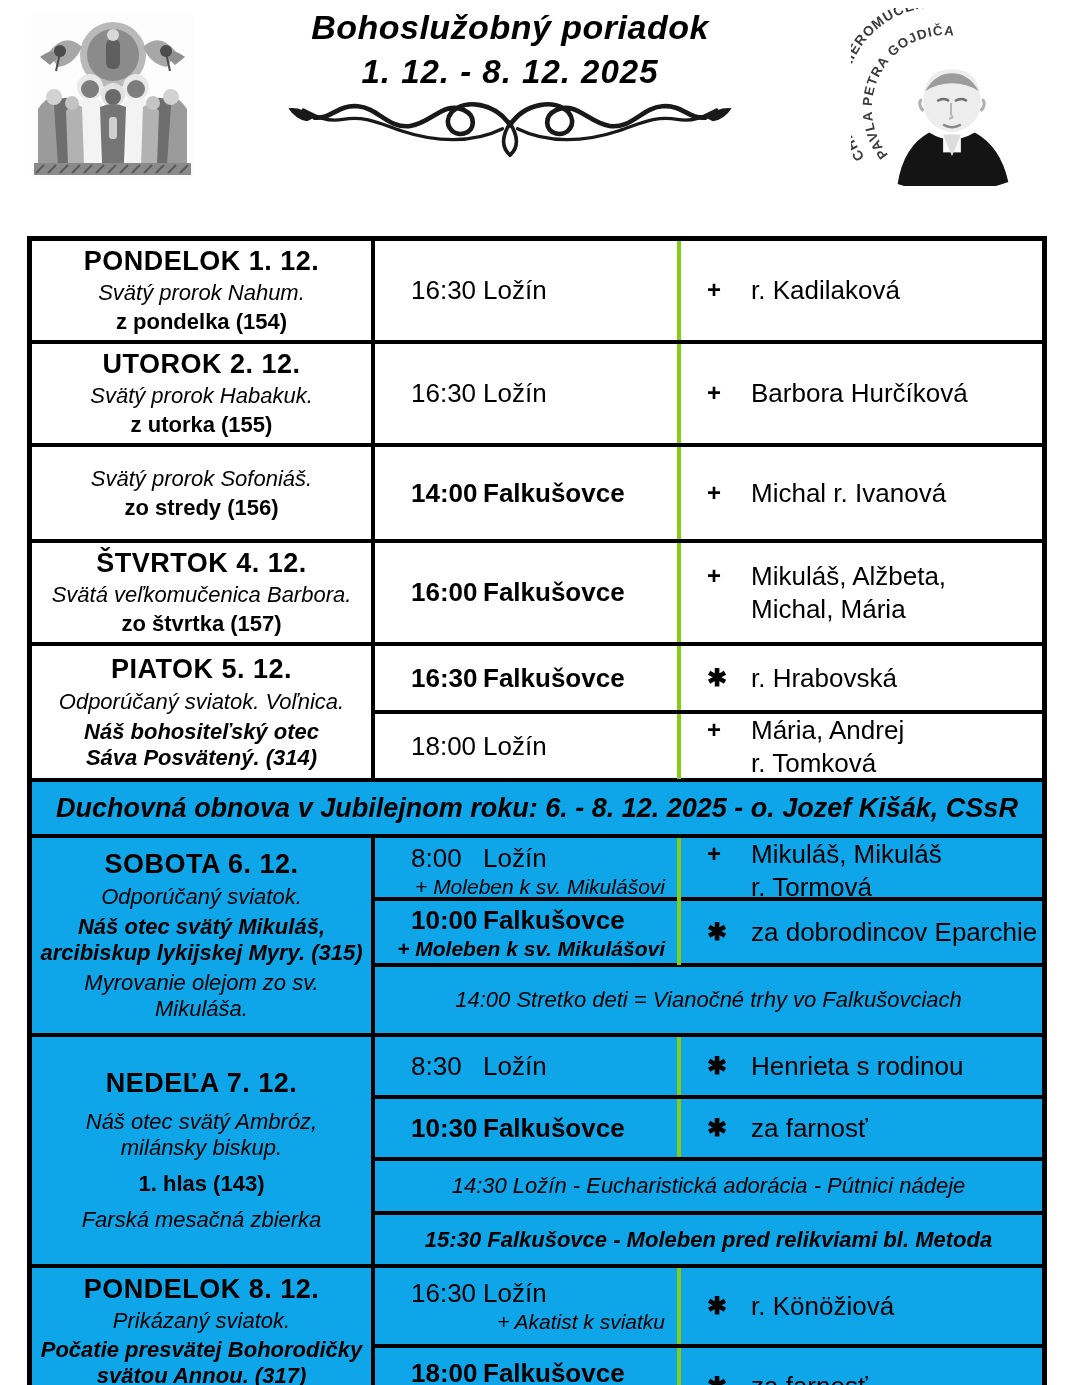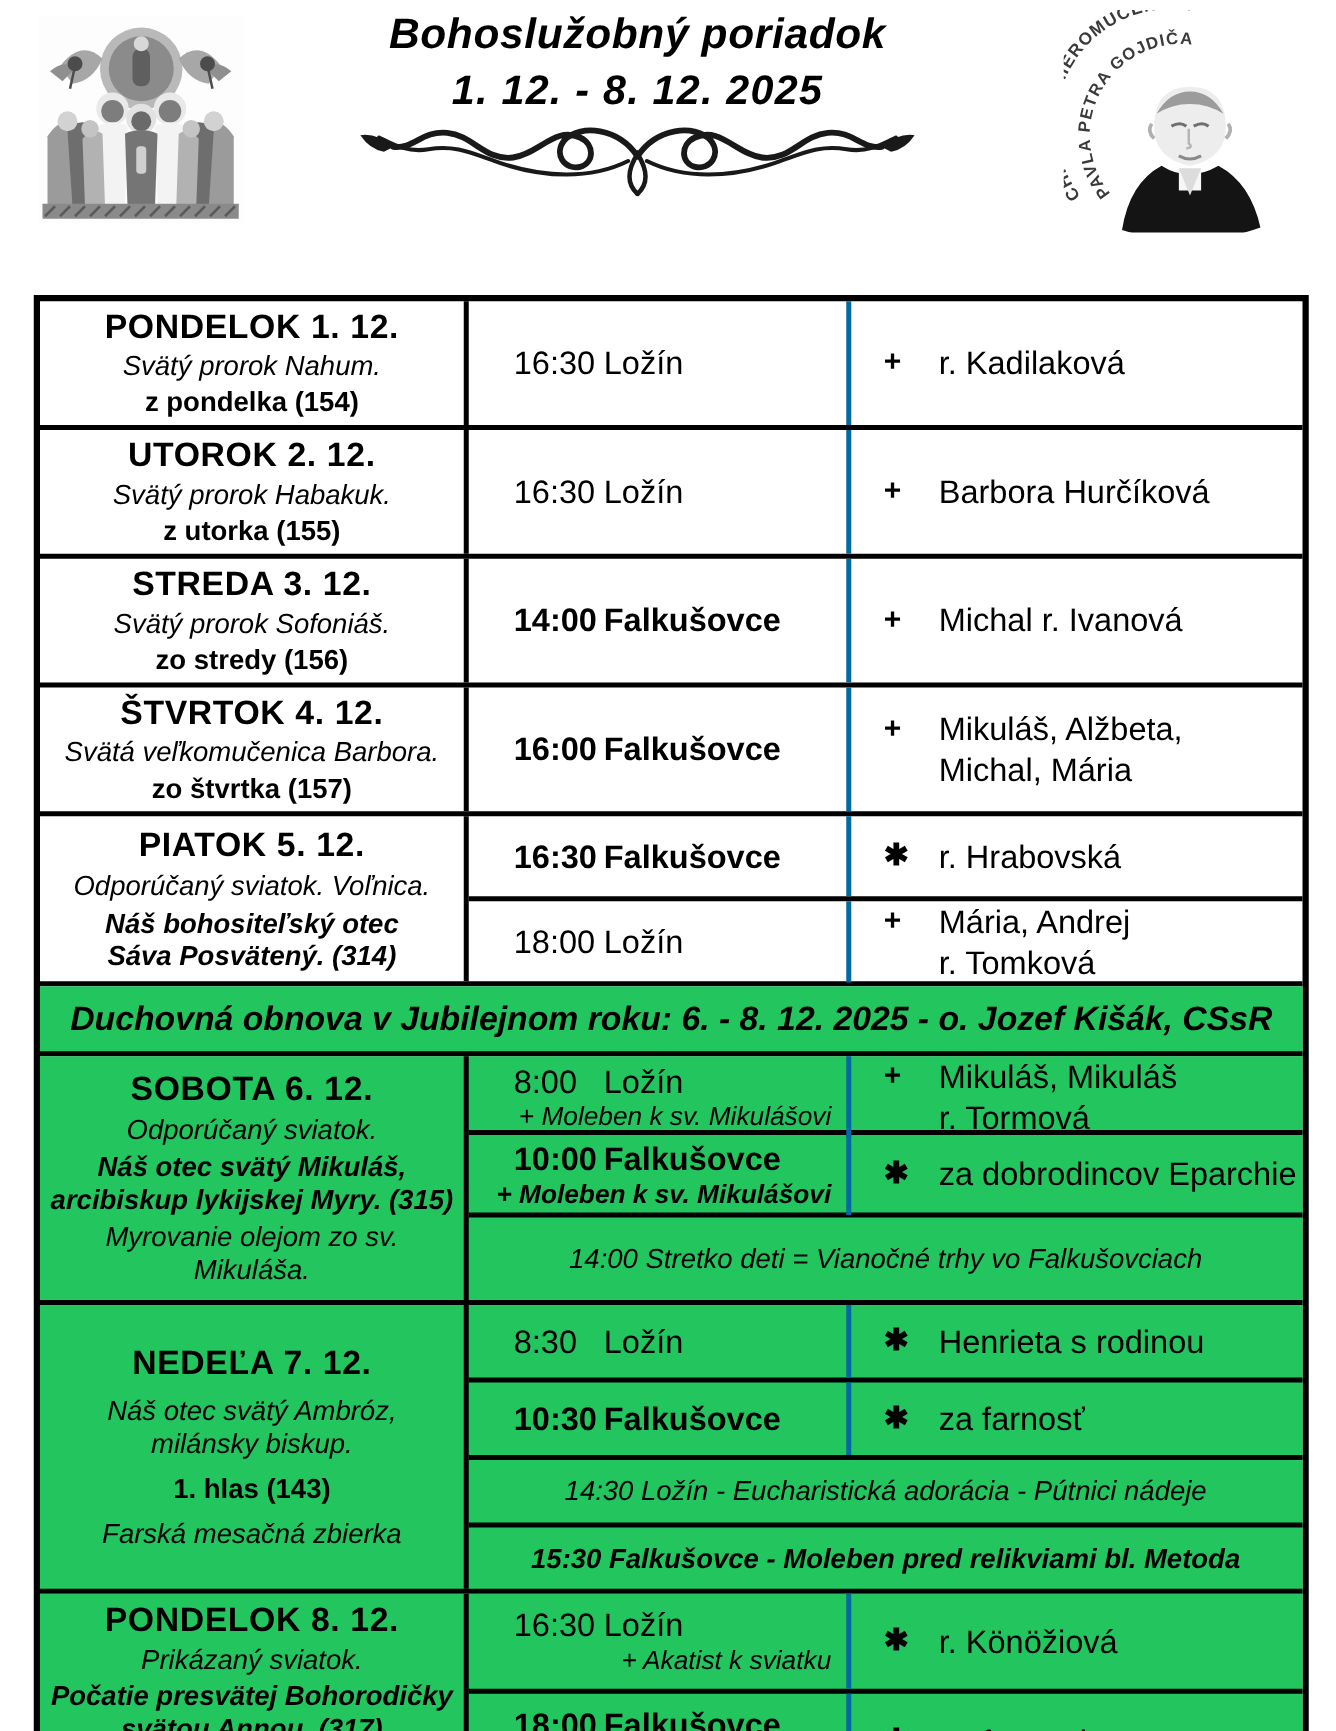--- a/index.html
+++ b/index.html
@@ -19,33 +19,33 @@
   .row:last-child{border-bottom:none;}
   .day{display:grid;grid-template-columns:343px 1fr;}
   .daycell{border-right:4px solid #000;display:flex;flex-direction:column;justify-content:center;align-items:center;text-align:center;padding:5px 6px;row-gap:3px;}
   .dt{font-size:27px;font-weight:bold;letter-spacing:.5px;}
   .it{font-style:italic;font-size:22px;}
   .bd{font-weight:bold;font-size:22px;}
   .bi{font-weight:bold;font-style:italic;font-size:22px;}
   .svcs{display:flex;flex-direction:column;}
   .svc{display:grid;grid-template-columns:306px 1fr;flex:1;border-bottom:4px solid #000;}
   .svc:last-child,.svcs .frow:last-child{border-bottom:none;}
-  .mid{border-right:4px solid #0369a1;display:flex;flex-direction:column;justify-content:center;padding:4px 6px 4px 0;}
+  .mid{border-right:4px solid #84cc16;display:flex;flex-direction:column;justify-content:center;padding:4px 6px 4px 0;}
   .tp{padding-left:36px;font-size:26px;}
   .time{display:inline-block;min-width:72px;}
   .pb .tp{font-weight:bold;}
   .extra{font-size:21px;font-style:italic;text-align:right;padding-right:6px;margin-top:1px;}
   .pb .extra{font-weight:bold;}
   .rightc{display:flex;align-items:center;padding-left:26px;}
   .intent{display:flex;align-items:flex-start;column-gap:22px;font-size:26px;line-height:1.25;}
   .sym{font-size:24px;font-weight:bold;min-width:22px;padding-top:1px;}
   .frow{border-bottom:4px solid #000;display:flex;align-items:center;justify-content:center;text-align:center;font-size:22px;font-style:italic;padding:4px 8px;flex:1;}
   .frow.bi2{font-weight:bold;}
   .banner{display:flex;align-items:center;justify-content:center;text-align:center;font-size:27px;font-weight:bold;font-style:italic;min-height:48px;padding:2px 10px;}
-  .cream{background:#22c55e;}
+  .cream{background:#0ea5e9;}
   
   .h96{min-height:96px;} .h92{min-height:92px;}
   .s63{min-height:63px;} .s58{min-height:58px;} .s62{min-height:62px;}
   .s50{min-height:50px;} .s42{min-height:42px;} .s41{min-height:41px;} .s76{min-height:76px;}
   .gap7{row-gap:4px;} .gap10{row-gap:10px;}
 </style>
 </head>
 <body>
 
 <div class="hdr">
@@ -183,21 +183,20 @@
               <span class="sym">+</span>
               <span>Barbora Hurčíková</span>
             </div>
           </div>
       </div>
     </div>
   </div>
 
   <div class="row day h92">
     <div class="daycell">
-      <div class="dt">STREDA  3. 12.</div>
       <div class="it">Svätý prorok Sofoniáš.</div>
       <div class="bd">zo stredy (156)</div>
     </div>
     <div class="svcs">
       <div class="svc pb">
         <div class="mid">
             <div class="tp"><span class="time">14:00</span><span>Falkušovce</span></div>
           </div>
         <div class="rightc">
             <div class="intent">

